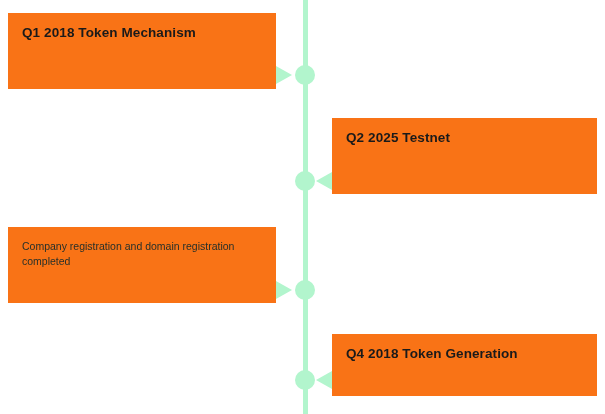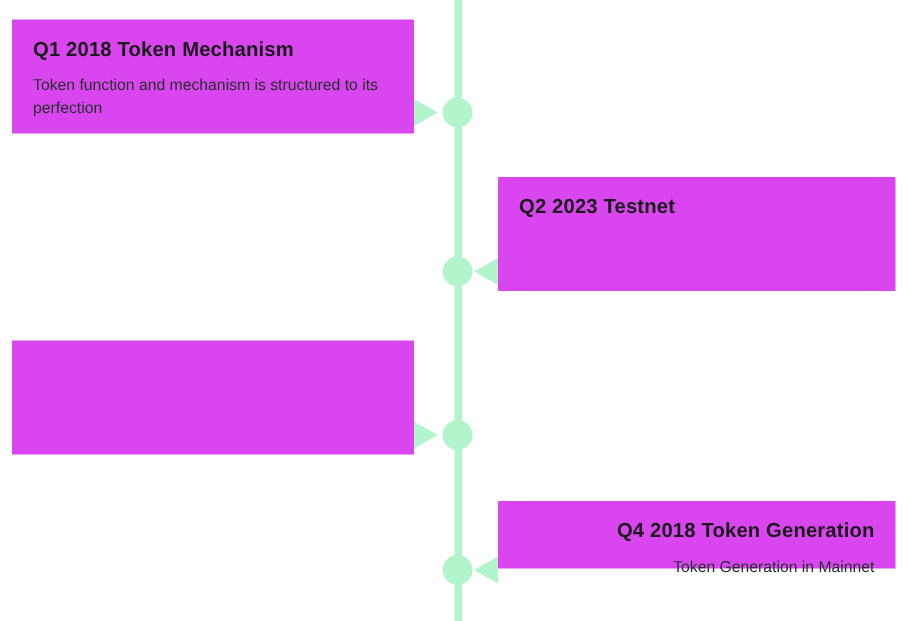--- a/index.html
+++ b/index.html
@@ -36,21 +36,21 @@
     width: 20px;
     height: 20px;
     border-radius: 50%;
     background: #b2f5cd;
     left: 295px;
   }
 
   
   .card {
     position: absolute;
-    background: #d946ef;
+    background: #f97316;
     box-sizing: border-box;
     padding: 12px 14px 13px 14px;
   }
   .card-left  { left: 8px; }
   .card-right { left: 332px; }
 
   
   .card-pointer {
     position: absolute;
     width: 0;
@@ -89,35 +89,34 @@
 </head>
 <body>
 
 <div id="timeline-root">
 
   <div class="timeline-axis"></div>
 
   <div class="timeline-node" style="top:65px;"></div>
   <div class="card card-left" style="top:13px; width:268px; height:76px;">
     <div class="card-title">Q1 2018 Token Mechanism</div>
-    <div class="card-body">Token function and mechanism is structured to its perfection</div>
   </div>
   <div class="card-pointer pointer-right" style="left:276px; top:66px;"></div>
 
   <div class="timeline-node" style="top:171px;"></div>
   <div class="card card-right" style="top:118px; width:265px; height:76px;">
-    <div class="card-title">Q2 2023 Testnet</div>
+    <div class="card-title">Q2 2025 Testnet</div>
   </div>
   <div class="card-pointer pointer-left" style="left:316px; top:172px;"></div>
 
   <div class="timeline-node" style="top:280px;"></div>
   <div class="card card-left" style="top:227px; width:268px; height:76px;">
+    <div class="card-body">Company registration and domain registration completed</div>
   </div>
   <div class="card-pointer pointer-right" style="left:276px; top:281px;"></div>
 
   <div class="timeline-node" style="top:370px;"></div>
-  <div class="card card-right" style="top:334px; width:265px; height:45px;text-align:right;">
+  <div class="card card-right" style="top:334px; width:265px; height:62px;">
     <div class="card-title">Q4 2018 Token Generation</div>
-    <div class="card-body">Token Generation in Mainnet</div>
   </div>
   <div class="card-pointer pointer-left" style="left:316px; top:371px;"></div>
 
 </div>
 
 </body></html>

